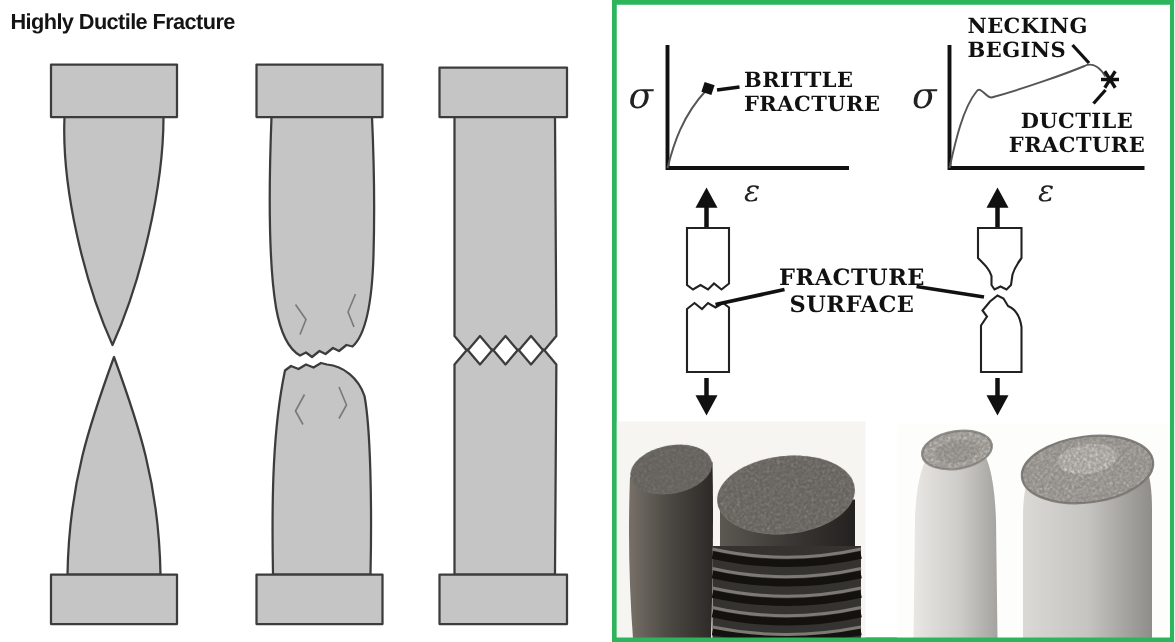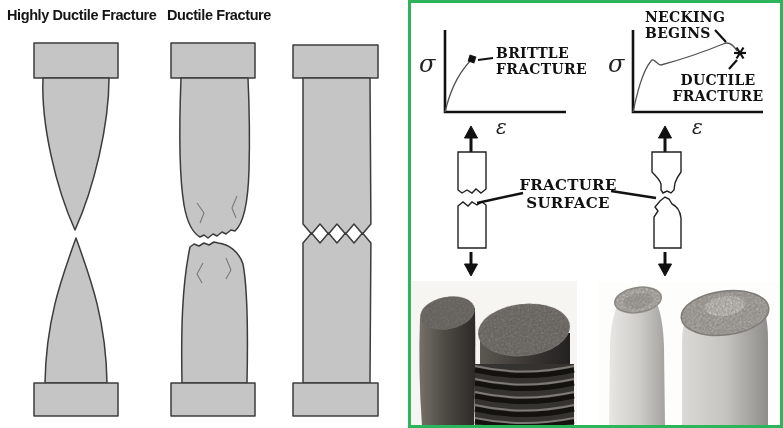--- a/index.html
+++ b/index.html
@@ -21,21 +21,20 @@
   svg text{user-select:none;}
   .hand{font-family:"DejaVu Serif",serif;font-style:italic;fill:#222;}
   .boldlab{font-family:"DejaVu Serif",serif;font-weight:bold;fill:#111;letter-spacing:0.3px;}
 </style>
 </head>
 <body>
 
 <div class="stage">
 
   <div class="col-label lbl-1">Highly Ductile Fracture</div>
-  <div class="col-label lbl-2">Ductile Fracture</div>
 
   <svg class="left-art" width="408" height="428" viewBox="0 0 408 428">
     <g fill="#c5c5c5" stroke="#3c3c3c" stroke-width="1.5" stroke-linejoin="round">
 
       <g>
         <rect x="34" y="43" width="84" height="35"></rect>
         <path d="M43,78 C41,125 56,188 75,230 C94,188 109,125 109,78 Z"></path>
         <path d="M76,238 C60,282 46,322 45,383 L107,383 C106,322 92,282 76,238 Z"></path>
         <rect x="34" y="383" width="84" height="33"></rect>
       </g>

